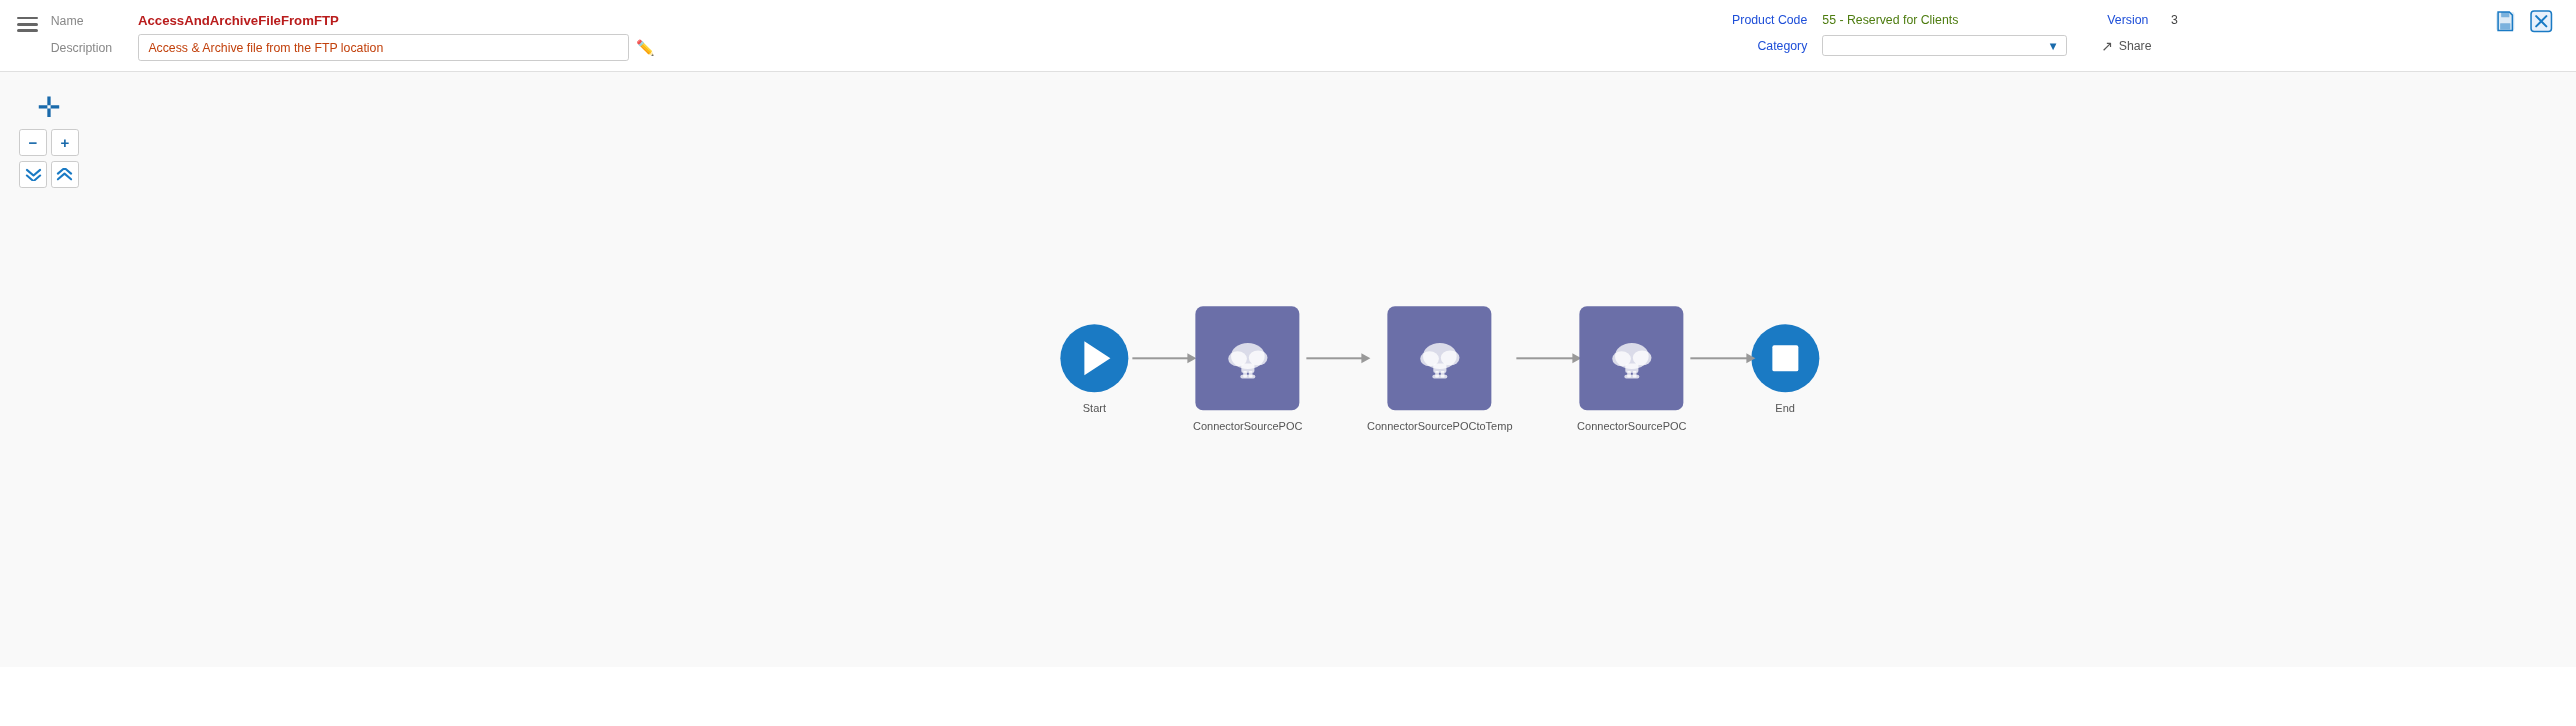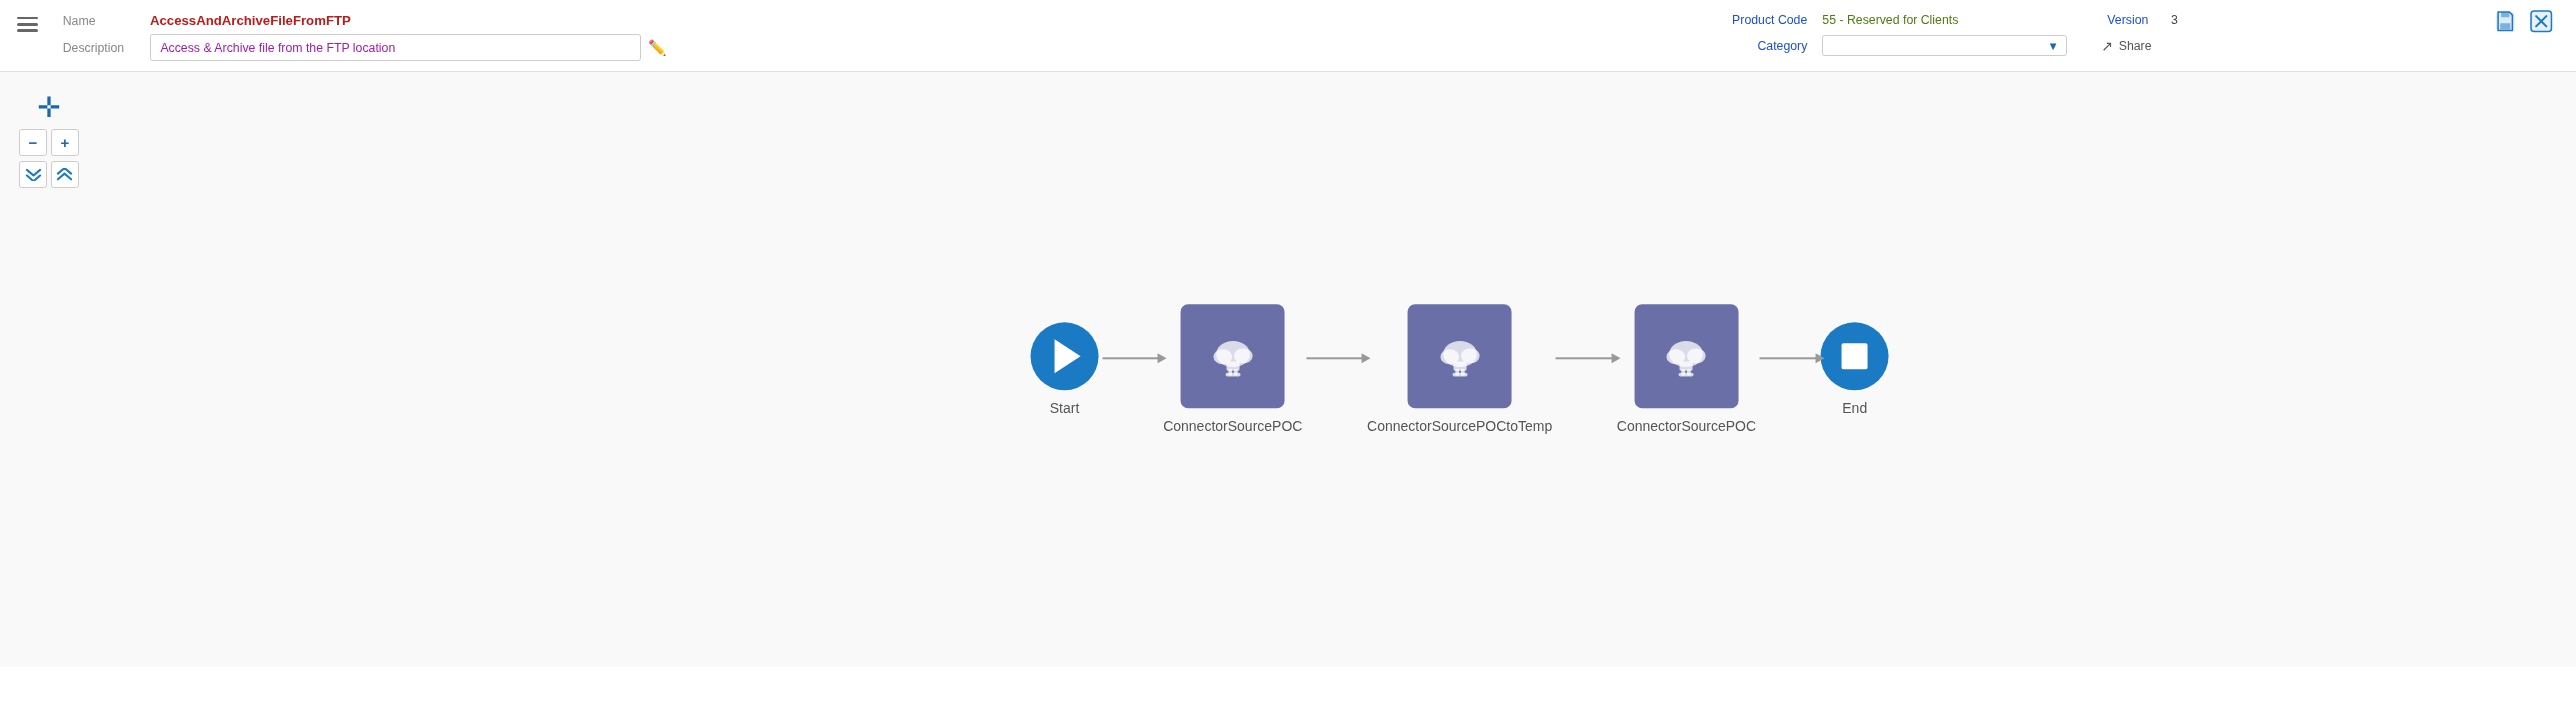--- a/index.html
+++ b/index.html
@@ -38,21 +38,21 @@
       display: block;
       width: 21px;
       height: 2.4px;
       background: #666;
       border-radius: 1.9px;
     }
 
     .header-fields {
       display: flex;
       flex: 1;
-      margin-left: 40px;
+      margin-left: 28px;
       gap: 0;
       flex-wrap: nowrap;
     }
 
     .field-group {
       display: flex;
       flex-direction: column;
       gap: 5.7px;
     }
 
@@ -79,21 +79,21 @@
       display: flex;
       align-items: center;
       gap: 7.6px;
     }
 
     .description-input {
       border: 0.9px solid #ccc;
       border-radius: 2.8px;
       padding: 5.7px 9.4px;
       font-size: 12.3px;
-      color: #a21caf;
+      color: #c2410c;
       width: 491px;
       background: #fff;
       outline: none;
     }
 
     .edit-icon {
       color: #1a6aab;
       font-size: 15px;
       cursor: pointer;
     }
@@ -256,21 +256,21 @@
     }
 
     .workflow-node {
       display: flex;
       flex-direction: column;
       align-items: center;
       gap: 9.4px;
     }
 
     .node-label {
-      font-size: 14px;
+      font-size: 11px;
       color: #555;
       text-align: center;
       white-space: nowrap;
     }
 
     
     .start-circle {
       width: 68px;
       height: 68px;
       border-radius: 50%;

